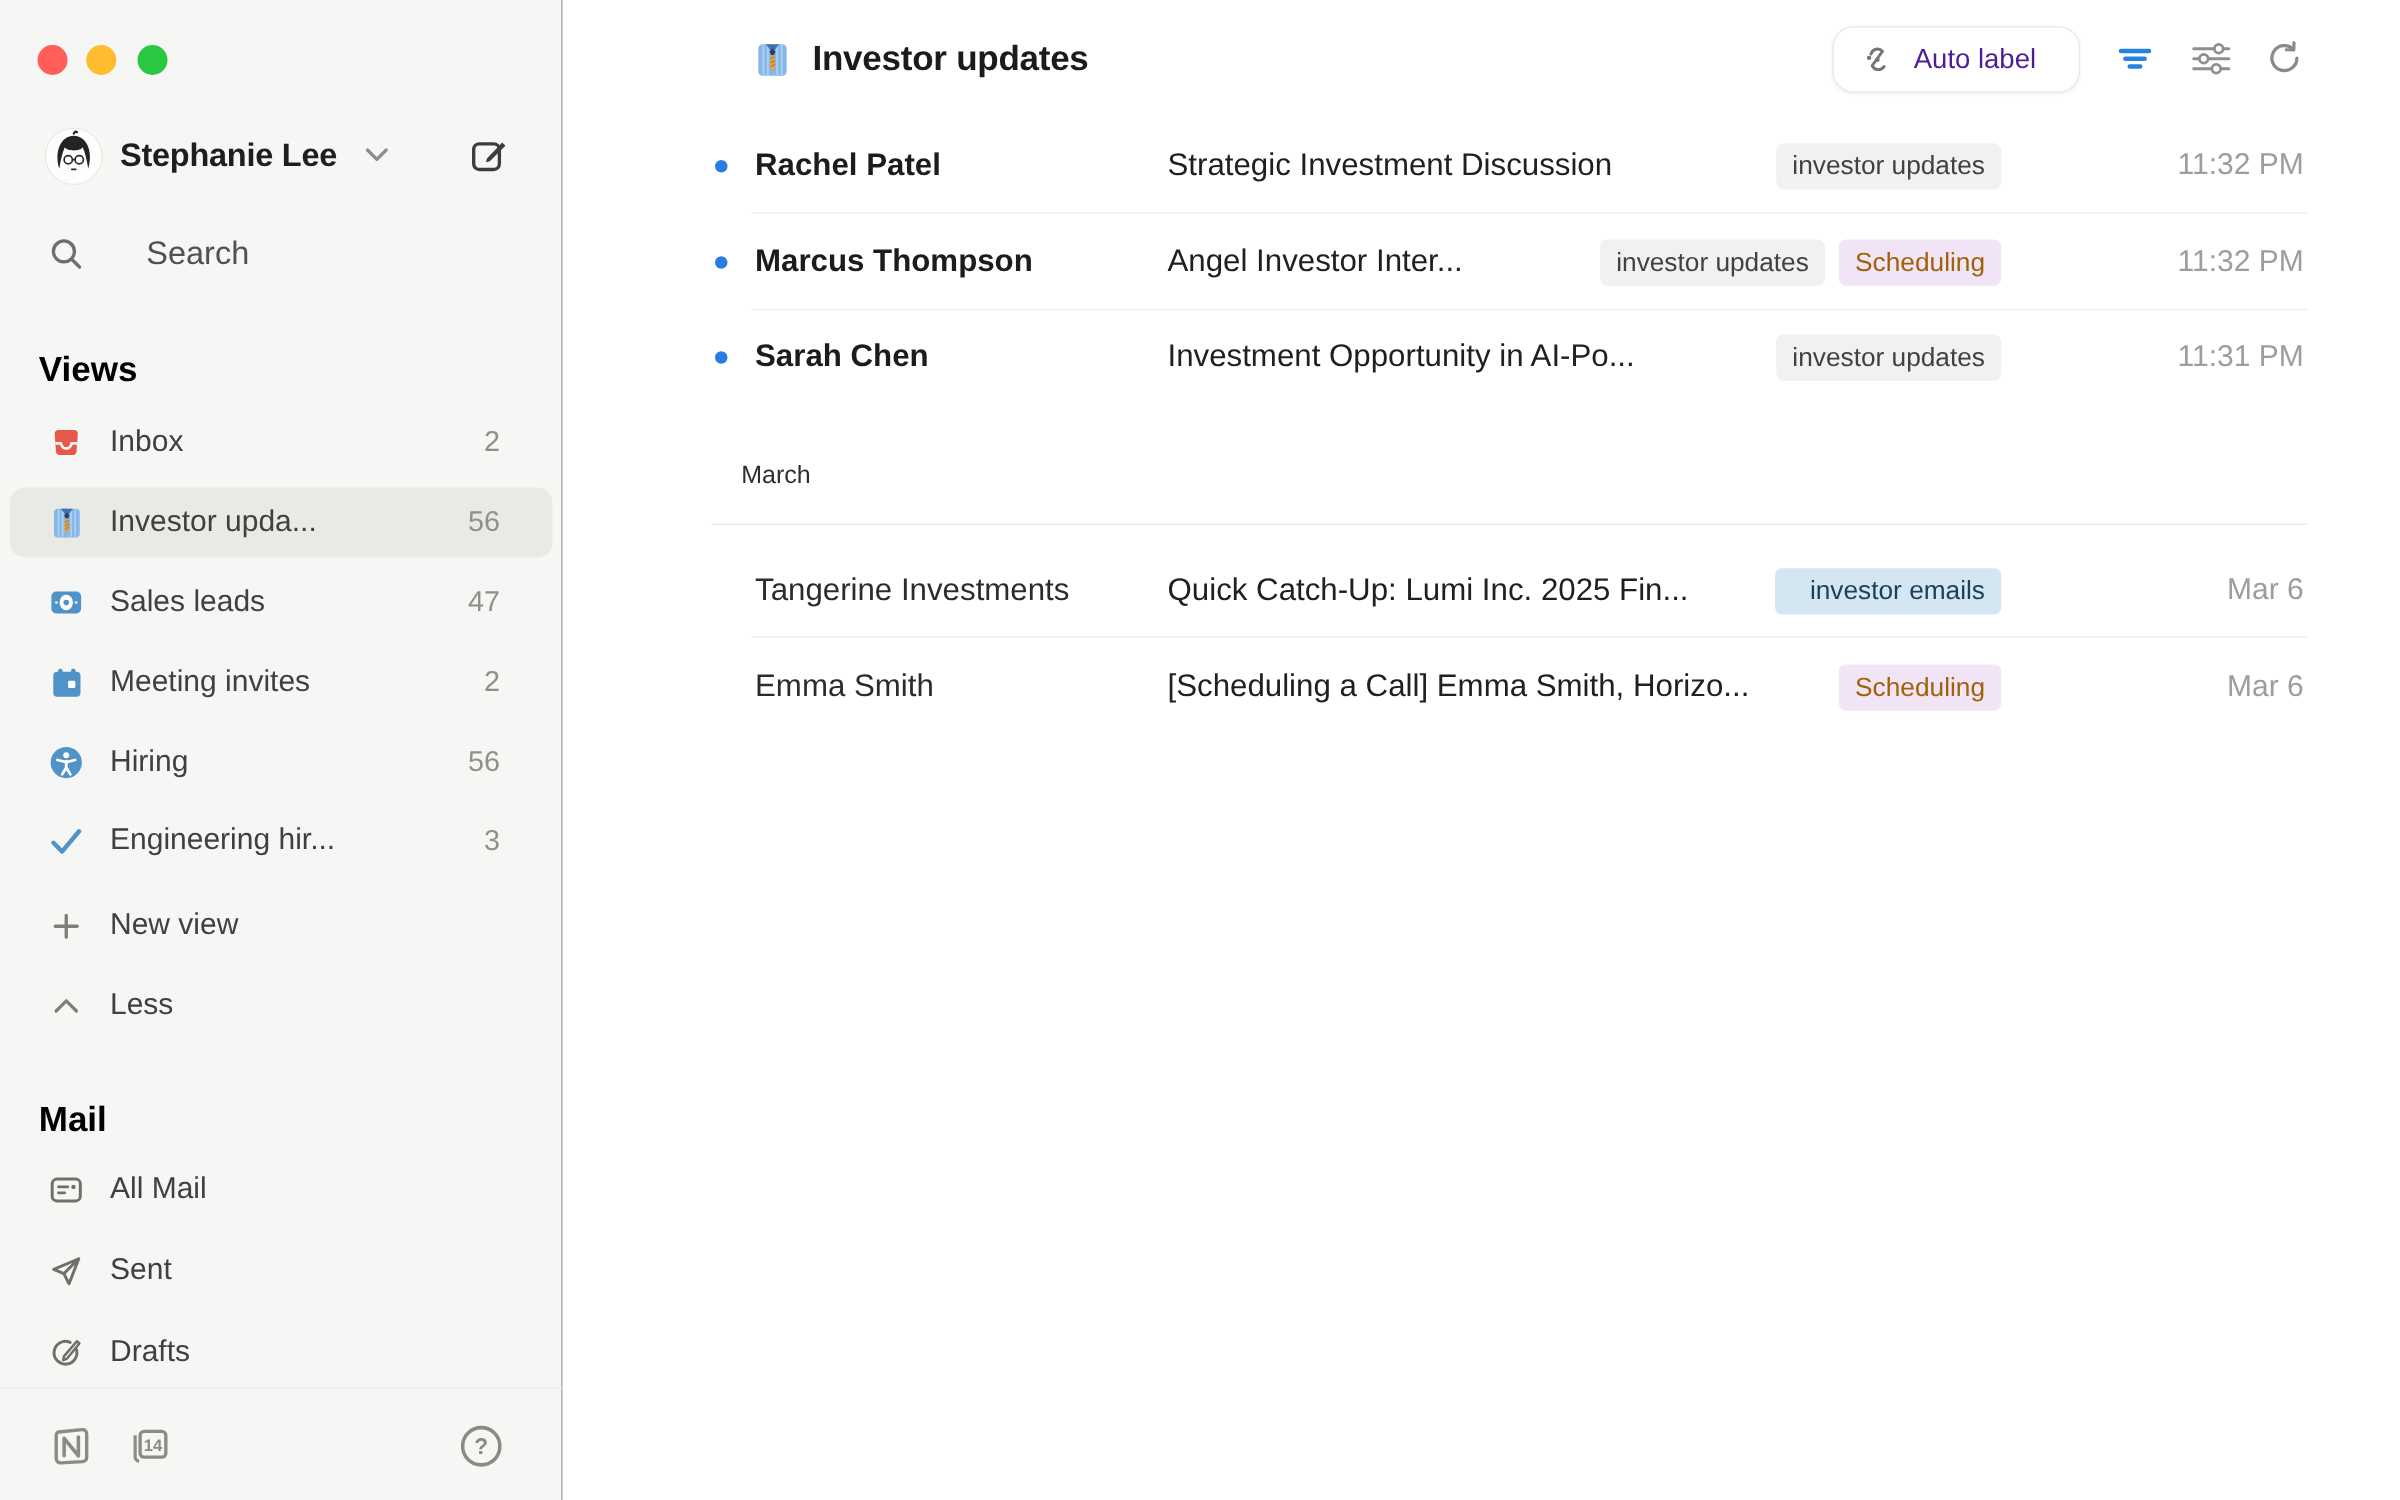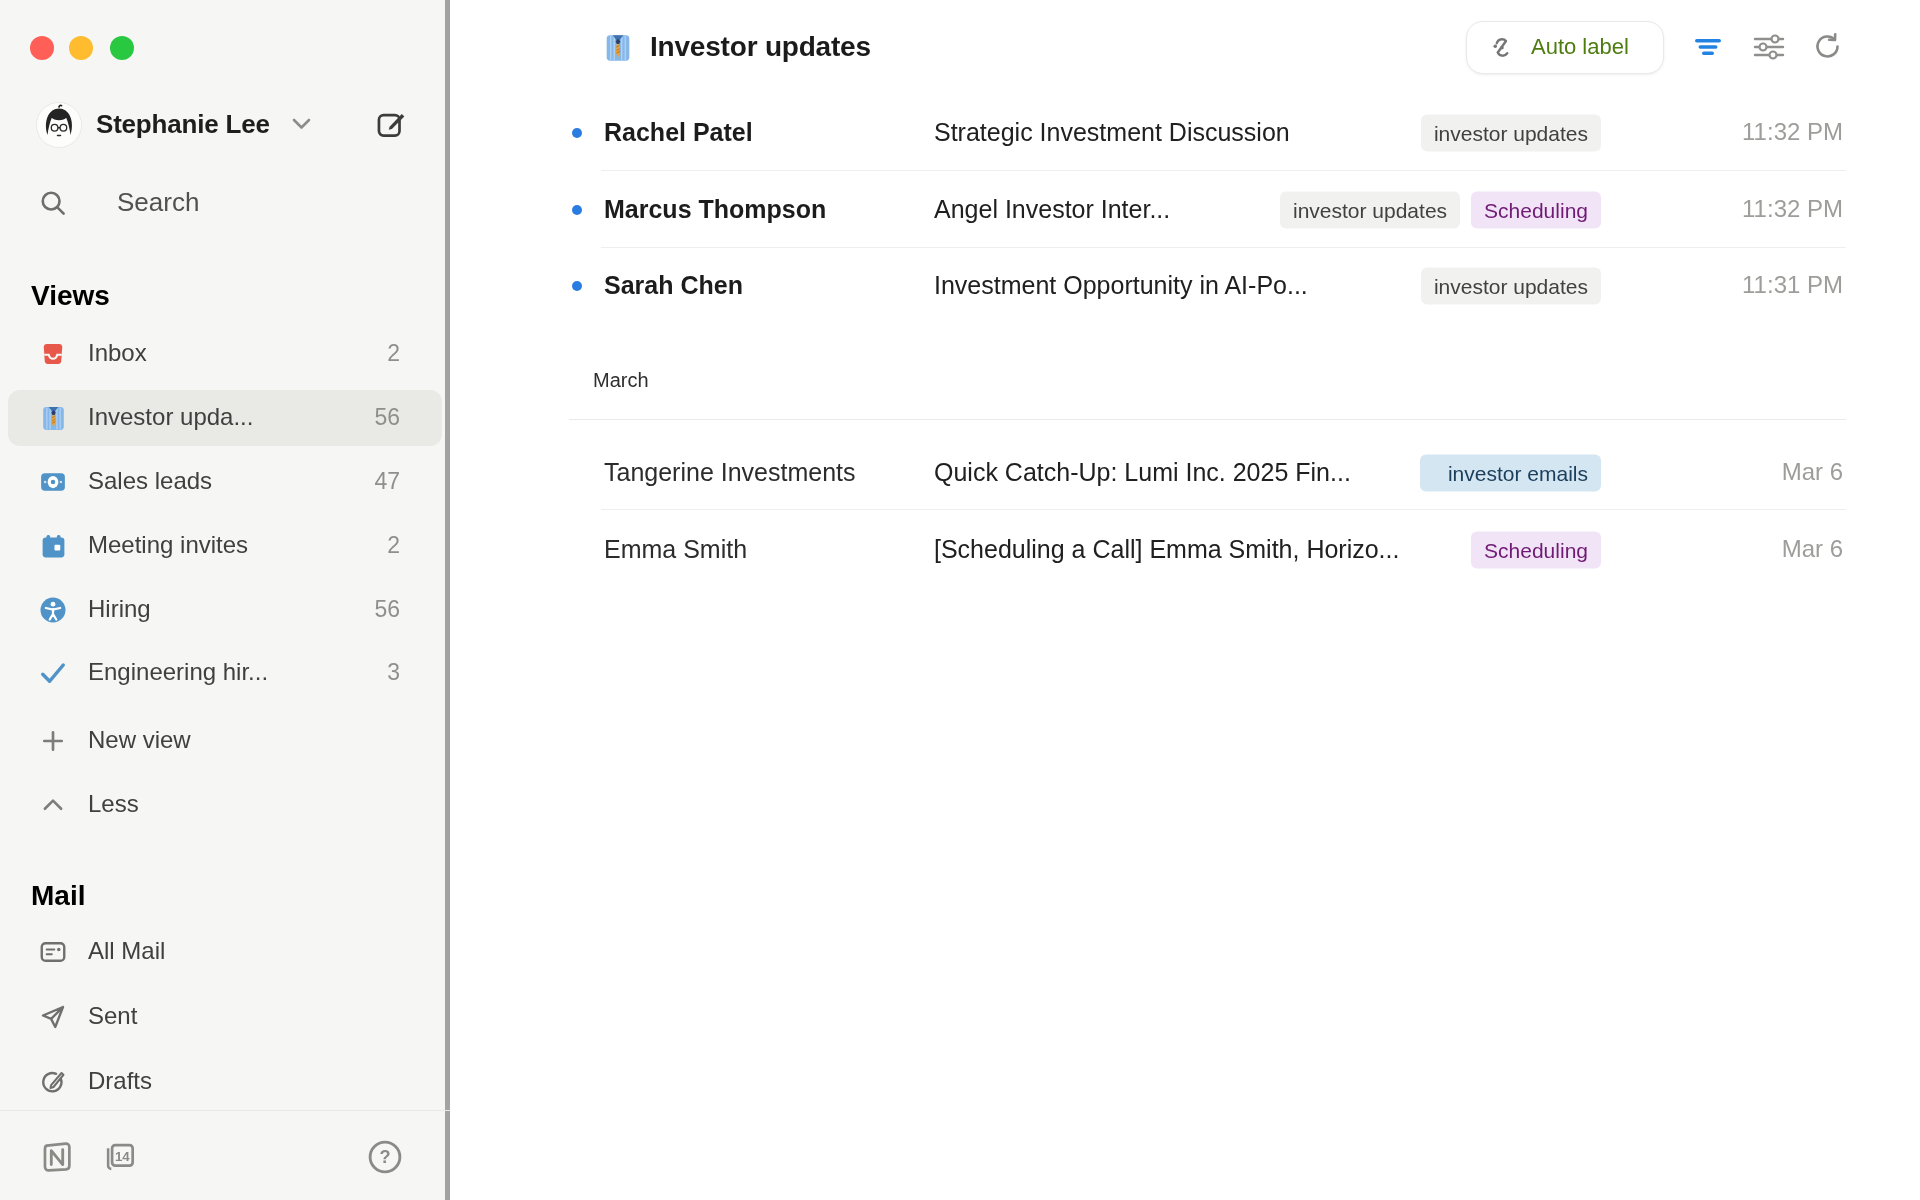--- a/index.html
+++ b/index.html
@@ -2,21 +2,21 @@
 <html><head>
 <meta charset="utf-8">
 <style>
   * { margin:0; padding:0; box-sizing:border-box; }
   html,body { width:1920px; height:1200px; overflow:hidden; }
   body { font-family:"Liberation Sans","DejaVu Sans",sans-serif; background:#ffffff; }
   #app { position:relative; width:1920px; height:1200px; background:#ffffff; }
 
   
   #sidebar { position:absolute; left:0; top:0; width:450px; height:1200px;
-             background:#f6f6f4; border-right:5px solid #a3a3a3; }
+             background:#f6f6f4; border-right:1px solid #a3a3a3; }
   .traffic { position:absolute; top:36px; width:24px; height:24px; border-radius:50%; }
   #tl-close{ left:30px; background:#ff5f57; }
   #tl-min  { left:69px; background:#febc2e; }
   #tl-zoom { left:110px; background:#28c840; }
 
   #profile-row { position:absolute; left:0; top:101px; width:450px; height:48px; }
   #avatar { position:absolute; left:36px; top:1px; width:46px; height:46px; border-radius:50%;
             background:#ffffff; border:1px solid #e8e8e5; overflow:hidden; }
   #profile-name { position:absolute; left:96px; top:50%; transform:translateY(-52%);
                   font-size:26px; font-weight:700; color:#1e1e1e; letter-spacing:-0.2px; }
@@ -65,21 +65,21 @@
   #view-header { position:absolute; left:0; top:0; width:1470px; height:96px; }
   #header-emoji { position:absolute; left:126px; top:32px; width:32px; height:32px; }
   #page-title { position:absolute; left:174px; top:48px; transform:translateY(-52%);
                 font-size:28px; font-weight:700; color:#1b1b1b; letter-spacing:-0.2px; }
 
   #auto-label-btn { position:absolute; left:990px; top:21px; width:198px; height:53px;
                     background:#ffffff; border:1px solid #e9e9e7; border-radius:17px;
                     box-shadow:0 1px 3px rgba(0,0,0,0.07); cursor:pointer; }
   #auto-label-btn .glyph { position:absolute; left:22px; top:11px; }
   #auto-label-btn .txt { position:absolute; left:64px; top:50%; transform:translateY(-52%);
-                         font-size:22px; font-weight:500; color:#4d7c0f; white-space:nowrap; }
+                         font-size:22px; font-weight:500; color:#4c1d95; white-space:nowrap; }
   .hdr-icon-btn { position:absolute; top:27px; width:40px; height:40px; cursor:pointer;
                   display:flex; align-items:center; justify-content:center; }
   #filter-btn  { left:1212px; }
   #sliders-btn { left:1273px; }
   #refresh-btn { left:1332px; }
 
   
   .email-row { position:absolute; left:0; width:1470px; height:76px; cursor:pointer; }
   #row-0 { top:95px; }  #row-1 { top:172px; } #row-2 { top:248px; }
   #row-3 { top:435px; } #row-4 { top:512px; }
@@ -89,21 +89,21 @@
             font-size:25px; color:#1c1c1c; white-space:nowrap; }
   .email-row.unread .sender { font-weight:700; }
   .email-row.read .sender { font-weight:400; color:#2c2c2c; }
   .subject { position:absolute; left:458px; top:50%; transform:translateY(-52%);
              font-size:25px; font-weight:400; color:#202020; white-space:nowrap; }
   .chips { position:absolute; right:345px; top:50%; transform:translateY(-50%);
            display:flex; gap:11px; }
   .chip { height:37px; line-height:37px; padding:0 13px; border-radius:6px;
           font-size:21px; font-weight:500; white-space:nowrap; }
   .chip-gray   { background:#f1f1ef; color:#414141; }
-  .chip-purple { background:#f0e4f6; color:#701a75; }
+  .chip-purple { background:#f0e4f6; color:#a16207; }
   .chip-blue   { background:#d5e6f3; color:#1c405c;padding-left:28px; }
   .time { position:absolute; right:103px; top:50%; transform:translateY(-52%);
           font-size:24px; color:#9d9d9a; white-space:nowrap; }
 
   .row-sep { position:absolute; left:125px; width:1245px; height:1px; background:#eeeeec; }
   #sep-0 { top:170px; } #sep-1 { top:247px; } #sep-2 { top:509px; }
 
   #group-march { position:absolute; left:117px; top:369px; font-size:20px; font-weight:500; color:#2f2f2f; }
   #group-divider { position:absolute; left:93px; top:419px; width:1277px; height:1px; background:#e9e9e7; }
 

